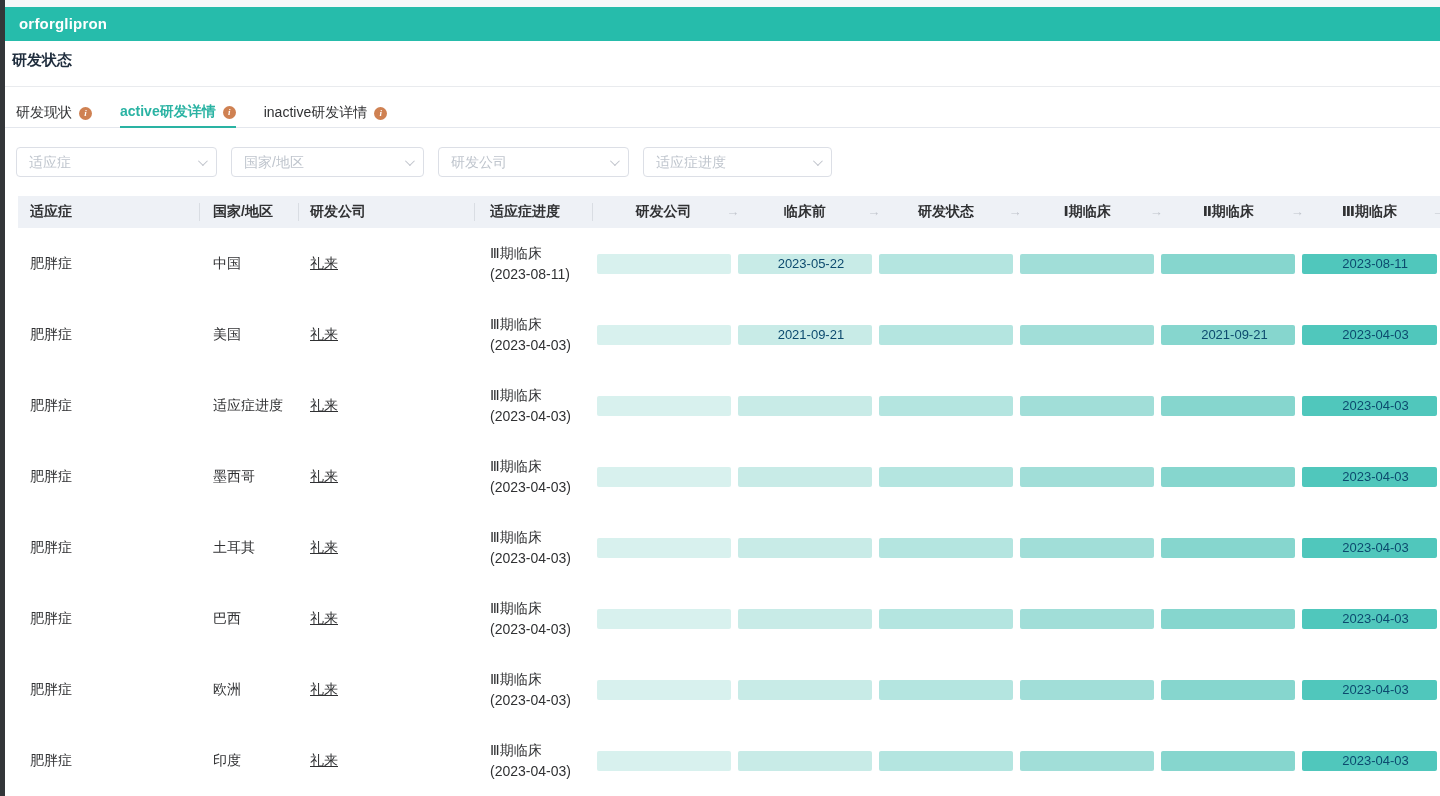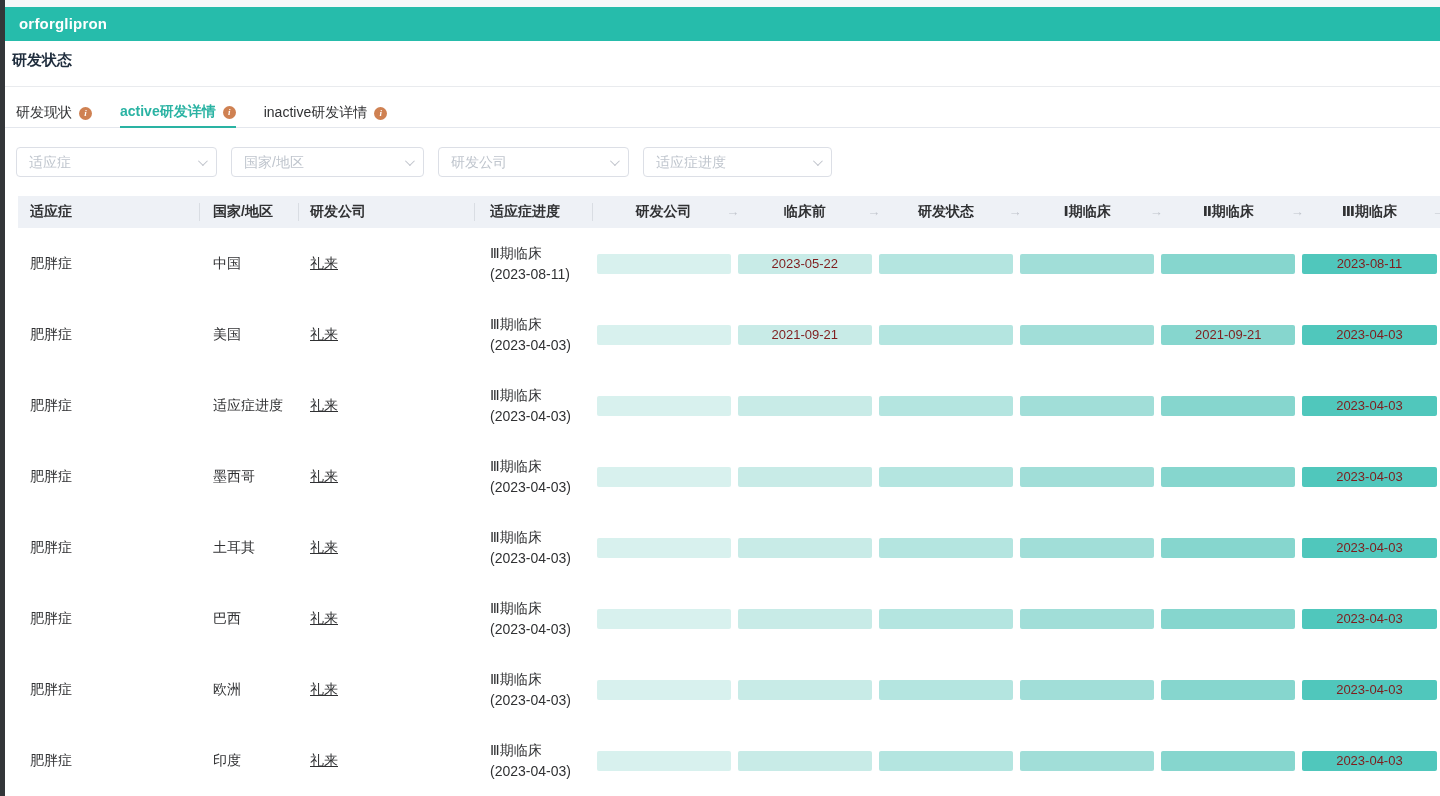--- a/index.html
+++ b/index.html
@@ -64,22 +64,22 @@
     position: absolute; right: -5px; top: 50%; transform: translateY(-52%);
     color: var(--arrow); font-size: 13px; font-weight: normal;
   }
   .trow { height: 71px; align-items: center; font-size: 14px; }
   .tcell { overflow: hidden; white-space: nowrap; }
   .tcell.c1 { padding-left: 12px; } .tcell.c2 { padding-left: 13px; }
   .tcell.c3 { padding-left: 11px; text-decoration: underline; }
   .tcell.c4 { padding-left: 15px; line-height: 21px; white-space: normal; }
   .bar-cell { padding: 0 3.5px; }
   .bar {
-    height: 20px; border-radius: 2px; text-align: center;
-    font-size: 13px; line-height: 20px; color: #7f1d1d;
+    height: 20px; border-radius: 2px; 
+    font-size: 13px; line-height: 20px; color: #0c4a6e; padding-left: 40px;
   }
 </style>
 </head>
 <body>
 
 <div class="edge-strip"></div>
 <div class="top-strip"></div>
 
 <div class="titlebar">
   <span>orforglipron</span>

